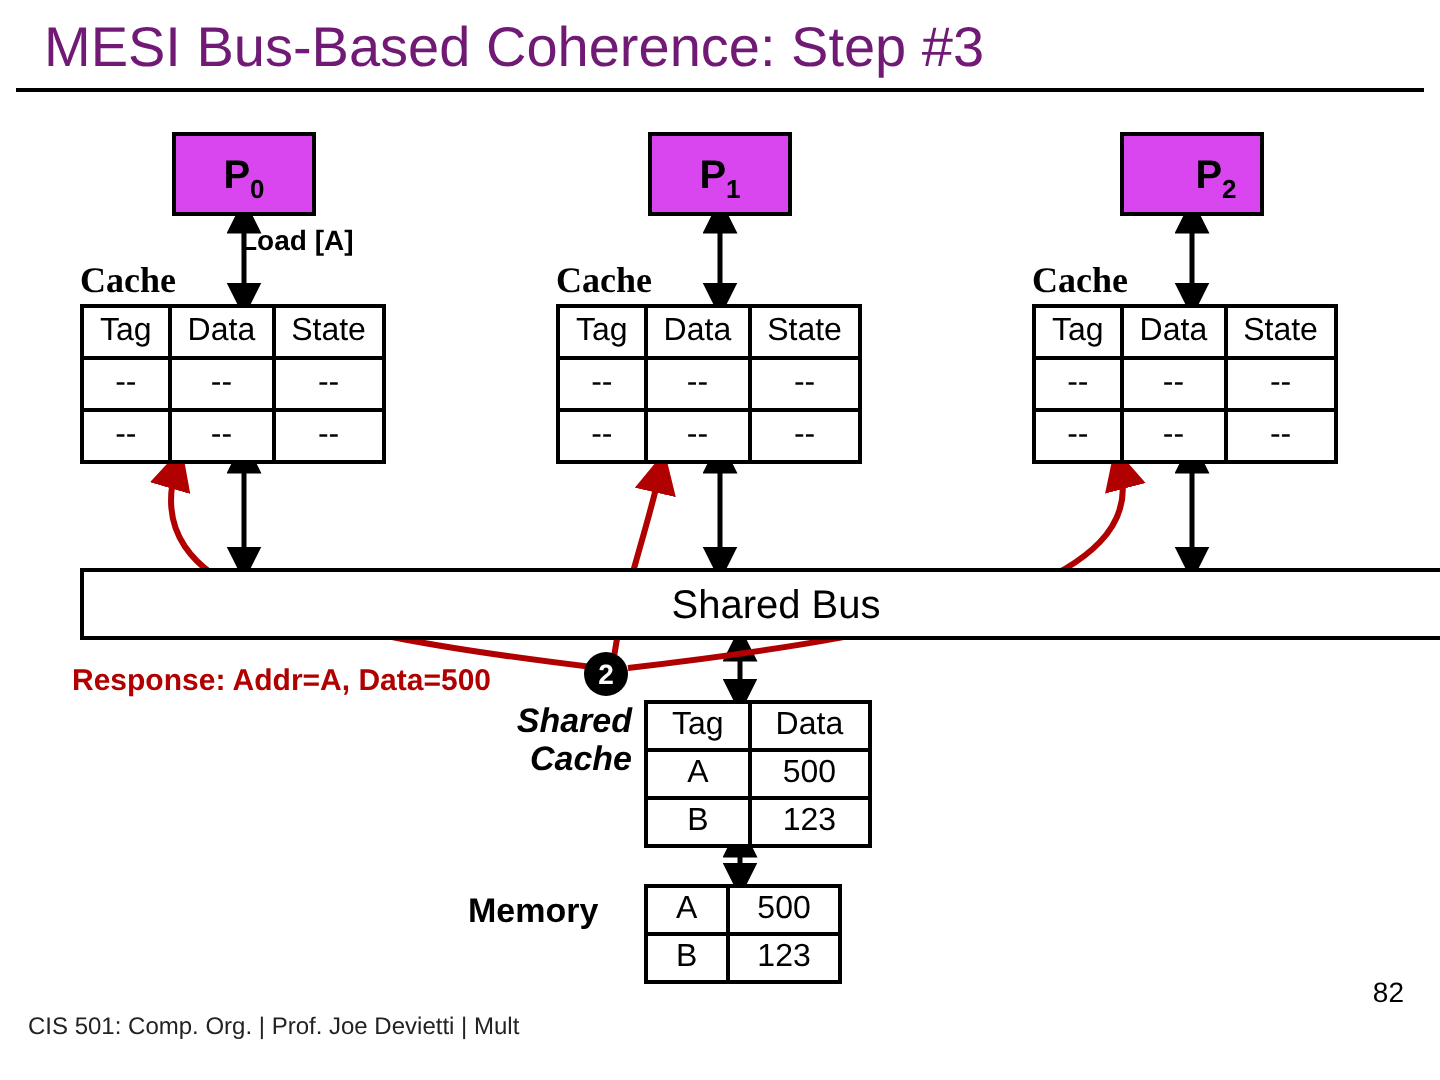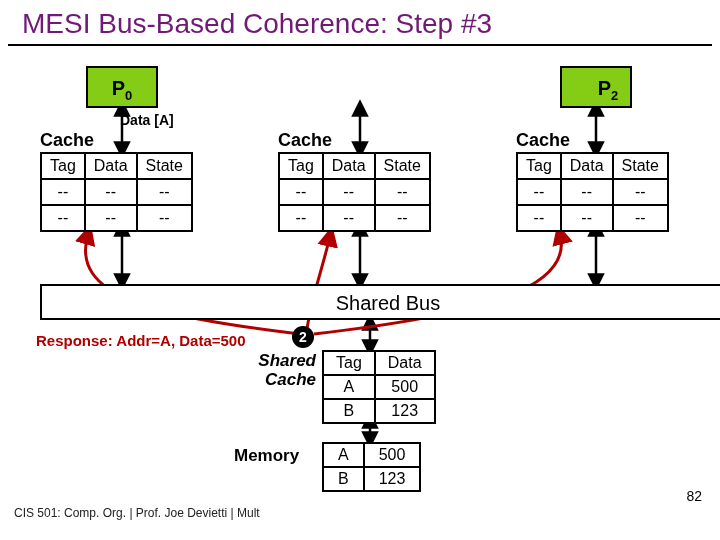--- a/index.html
+++ b/index.html
@@ -21,21 +21,21 @@
   }
   .stage { position: relative; width: 100%; height: 480px; }
 
   
   .pbox {
     position: absolute;
     top: 20px;
     width: 72px;
     height: 42px;
     border: 2px solid #000;
-    background: #84cc16;
+    background: #d946ef;
     text-align: center;
     line-height: 40px;
     font-weight: bold;
     font-size: 20px;
     font-family: Arial, sans-serif;
   }
   .sub { font-size: 13px; vertical-align: sub; }
 
   .load-label {
     position: absolute;
@@ -44,21 +44,21 @@
     font-size: 14px;
     font-weight: bold;
     font-family: Arial, sans-serif;
   }
 
   .cache-label {
     position: absolute;
     top: 84px;
     font-size: 18px;
     font-weight: bold;
-    font-family: Liberation Sans, sans-serif;
+    font-family: Liberation Serif, serif;
   }
 
   table.cache {
     position: absolute;
     top: 106px;
     border-collapse: collapse;
     font-family: Arial, sans-serif;
     font-size: 16px;
     background: #fff;
   }
@@ -228,25 +228,28 @@
     <line x1="370" y1="374" x2="370" y2="394" stroke="#000" stroke-width="2.5" marker-start="url(#arr)" marker-end="url(#arr)"></line>
 
     <path d="M 300 288 C 150 270, 70 250, 88 188" stroke="#b00000" stroke-width="3" fill="none" marker-end="url(#arrRed)"></path>
     <path d="M 306 290 C 310 255, 322 225, 330 190" stroke="#b00000" stroke-width="3" fill="none" marker-end="url(#arrRed)"></path>
     <path d="M 314 288 C 470 270, 575 245, 560 188" stroke="#b00000" stroke-width="3" fill="none" marker-end="url(#arrRed)"></path>
   </svg>
 
   <div id="p0" class="pbox">
     <span>P</span><span class="sub">0</span>
   </div>
+  <div id="p1" class="pbox">
+    <span>P</span><span class="sub">1</span>
+  </div>
   <div id="p2" class="pbox">
     <span>P</span><span class="sub">2</span>
   </div>
 
-  <div class="load-label">Data [A]</div>
+  <div class="load-label">Load [A]</div>
 
   <div id="c0lbl" class="cache-label">Cache</div>
   <div id="c1lbl" class="cache-label">Cache</div>
   <div id="c2lbl" class="cache-label">Cache</div>
 
   <table id="c0" class="cache">
     <tbody>
         <tr>
       <th>Tag</th>
       <th>Data</th>

